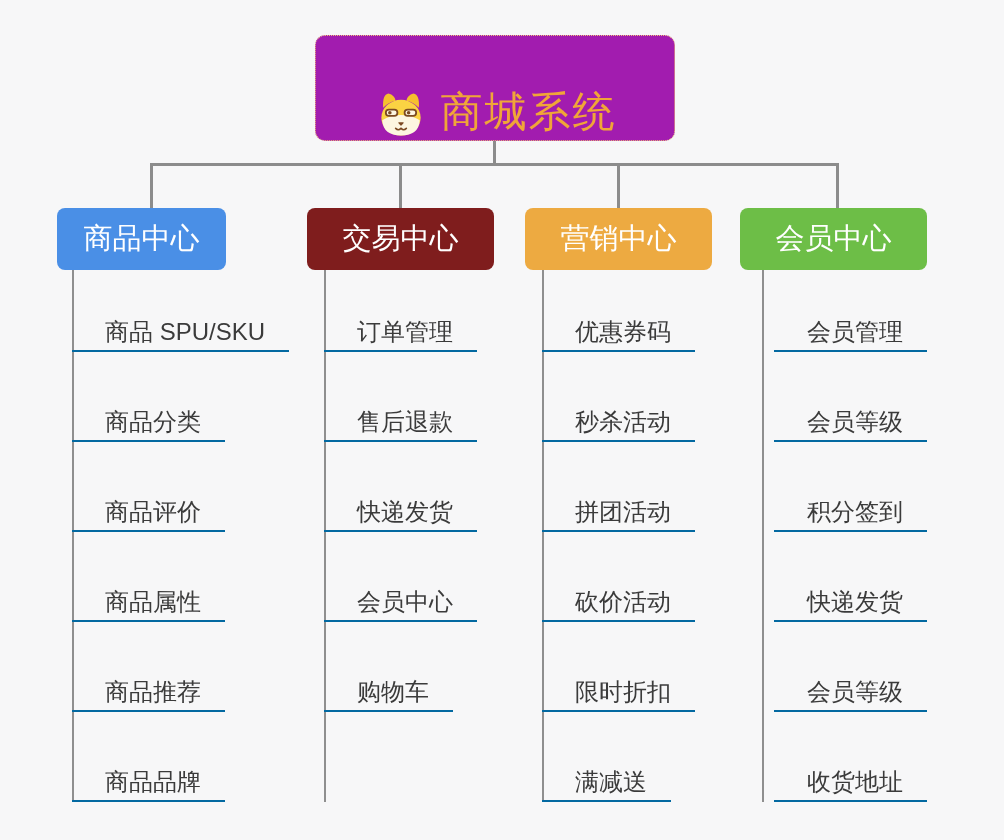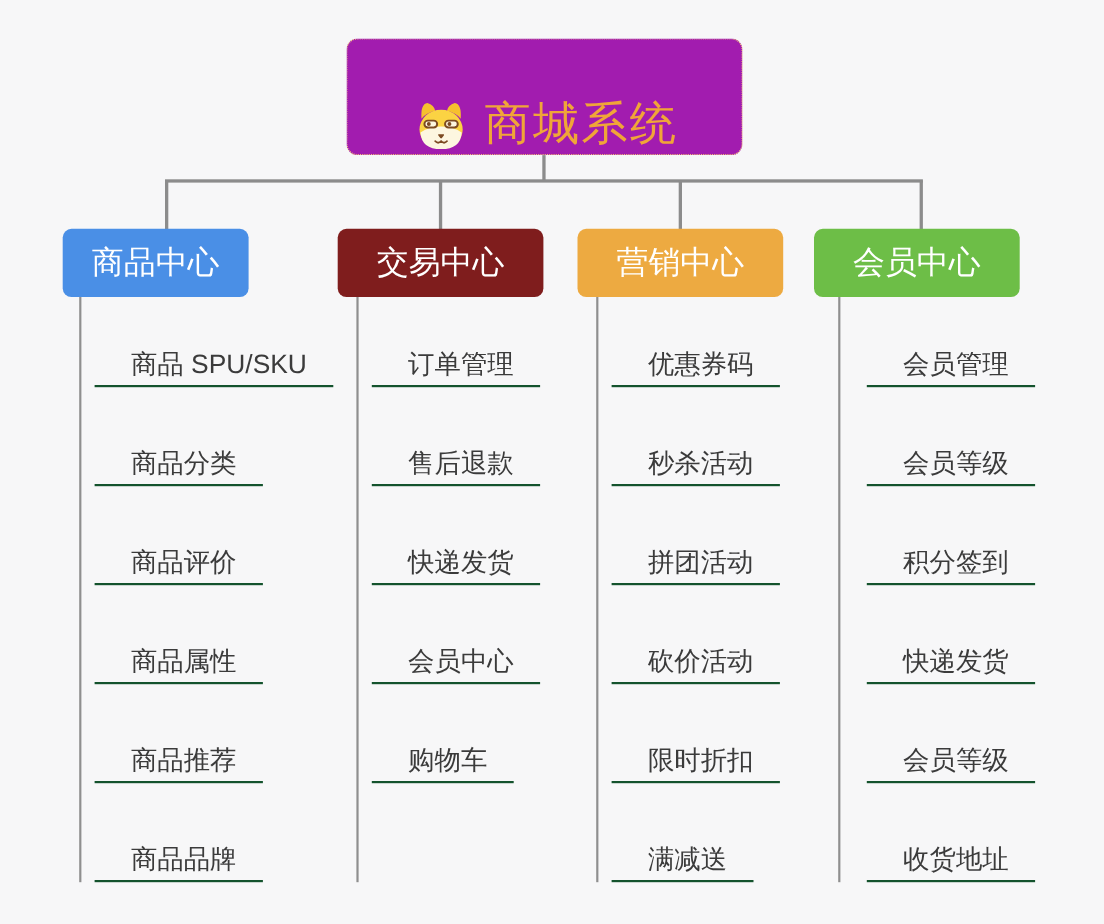--- a/index.html
+++ b/index.html
@@ -54,24 +54,23 @@
   .sp-1{left:72px;} .sp-2{left:324px;} .sp-3{left:542px;} .sp-4{left:762px;}
   
   .item-col{position:absolute;top:270px;}
   .ic-1{left:72px;} .ic-2{left:324px;} .ic-3{left:542px;} .ic-4{left:762px;padding-left:12px;}
   .leaf{
     display:table;
     font-size:24px;
     line-height:36px;
     color:#3b3b3b;
     padding:0 24px 0 33px;
-    border-bottom:2px solid #14532d;
+    border-bottom:2px solid #0369a1;
     white-space:nowrap;
     margin-top:52px;
-    margin-left:14px;
   }
   .leaf:first-child{margin-top:44px;}
 </style>
 </head>
 <body>
 
 <div class="canvas">
 
   <div class="root-node">
     <svg class="root-icon" viewBox="0 0 60 56" aria-hidden="true">

